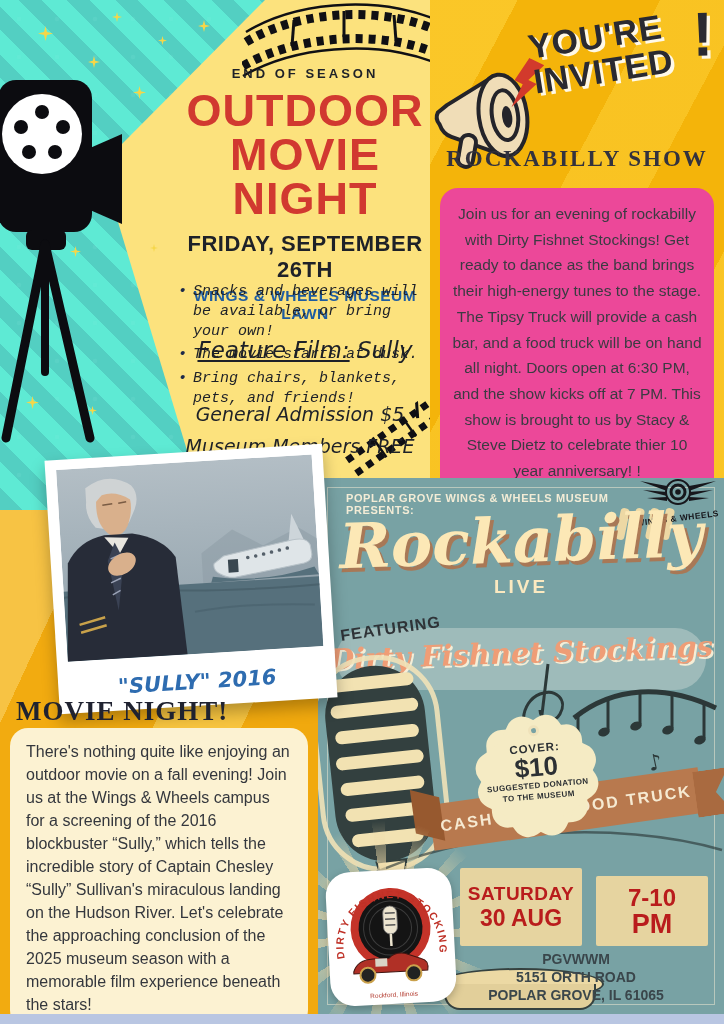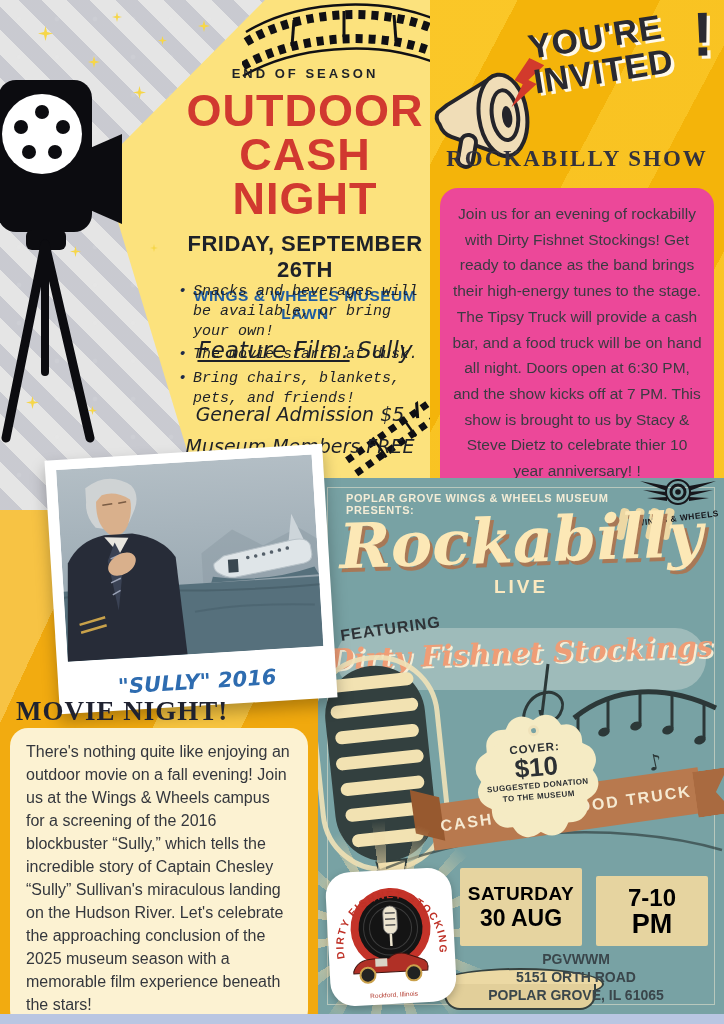--- a/index.html
+++ b/index.html
@@ -6,21 +6,21 @@
   .page{position:relative;width:724px;height:1024px;overflow:hidden;background:#f2ab10;
         font-family:"Liberation Sans",sans-serif;}
   .page *{box-sizing:border-box;}
   .abs{position:absolute;}
 
   
   .left-yellow{left:0;top:510px;width:318px;height:504px;
     background:linear-gradient(115deg,#f7c344 0 18%,#f2ab10 18% 46%,#f8c53f 46% 62%,#f1a90e 62% 100%);}
 
   
-  .blue-panel{left:0;top:0;width:430px;height:510px;background:#e5e5e5;overflow:hidden;}
+  .blue-panel{left:0;top:0;width:430px;height:510px;background:#5eead4;overflow:hidden;}
   .blue-pattern{left:0;top:0;width:430px;height:510px;opacity:.5;
     background-image:radial-gradient(rgba(255,255,255,.07) 2px,transparent 2.6px),
       repeating-linear-gradient(45deg,rgba(10,20,70,.25) 0 16px,transparent 16px 34px);
     background-size:38px 38px,auto;}
   .beam{left:0;top:0;width:430px;height:510px;background:#fce27d;
     clip-path:polygon(118px 148px,265px 0,430px 0,430px 510px,205px 510px,118px 222px);}
   .spark{position:absolute;background:#f6d648;
     clip-path:polygon(50% 0,60% 40%,100% 50%,60% 60%,50% 100%,40% 60%,0 50%,40% 40%);}
 
   .beam-text{left:170px;top:66px;width:270px;text-align:center;color:#1e2128;}
@@ -107,21 +107,21 @@
     background:#78a2a4;border:3px solid #efe2ba;}
   .tag-content{position:absolute;inset:0;text-align:center;color:#2c3034;padding-top:20px;}
   .tag-cover{font-size:11.5px;font-weight:900;letter-spacing:1px;}
   .tag-price{font-size:26px;font-weight:900;line-height:1.05;}
   .tag-sub{font-size:8px;font-weight:800;letter-spacing:.4px;line-height:1.3;}
 
   
   .badge{left:10px;top:392px;width:126px;height:134px;background:#fff;border-radius:24px;
     transform:rotate(-3deg);box-shadow:0 3px 8px rgba(0,0,0,.25);}
   
-  .when-box{background:#e6d4a0;color:#000000;text-align:center;border-radius:2px;
+  .when-box{background:#e6d4a0;color:#b91c1c;text-align:center;border-radius:2px;
     display:flex;flex-direction:column;justify-content:center;}
   .box-day{left:142px;top:390px;width:122px;height:78px;}
   .box-day .l1{font-size:19px;font-weight:900;letter-spacing:.5px;}
   .box-day .l2{font-size:23px;font-weight:900;}
   .box-time{left:278px;top:398px;width:112px;height:70px;}
   .box-time .l1{font-size:24px;font-weight:900;}
   .box-time .l2{font-size:27px;font-weight:900;line-height:.95;}
   .address{left:120px;top:472px;width:276px;text-align:center;color:#3a464b;font-weight:900;
     font-size:14px;line-height:1.3;}
 
@@ -194,21 +194,21 @@
       <rect x="28" y="158" width="40" height="20" rx="6" fill="#0c0c10"></rect>
       <line x1="47" y1="172" x2="8" y2="366" stroke="#0c0c10" stroke-width="9" stroke-linecap="round"></line>
       <line x1="47" y1="172" x2="92" y2="366" stroke="#0c0c10" stroke-width="9" stroke-linecap="round"></line>
       <line x1="47" y1="172" x2="47" y2="300" stroke="#0c0c10" stroke-width="8" stroke-linecap="round"></line>
     </svg>
 
     <div class="abs beam-text">
       <div class="kicker">END OF SEASON</div>
       <div class="big-title">
         <div>OUTDOOR</div>
-        <div>CASH NIGHT</div>
+        <div>MOVIE NIGHT</div>
       </div>
       <div class="date-line">FRIDAY, SEPTEMBER 26TH</div>
       <div class="loc-line">WINGS &amp; WHEELS MUSEUM LAWN</div>
       <div class="feature">
         <span class="lbl">Feature Film:</span>
         <span>Sully</span>
       </div>
     </div>
     <ul class="bullets">
       <li>Snacks and beverages will be available, or bring your own!</li>

